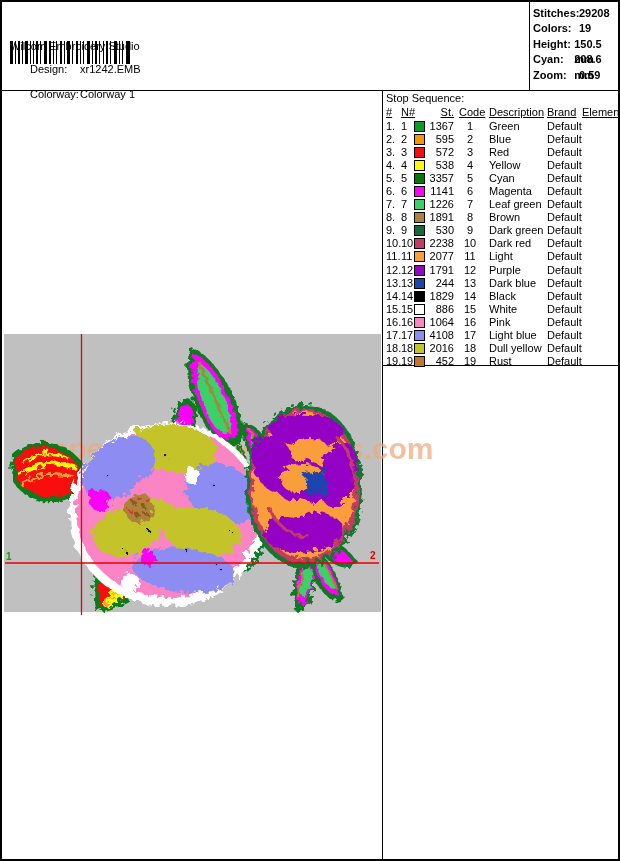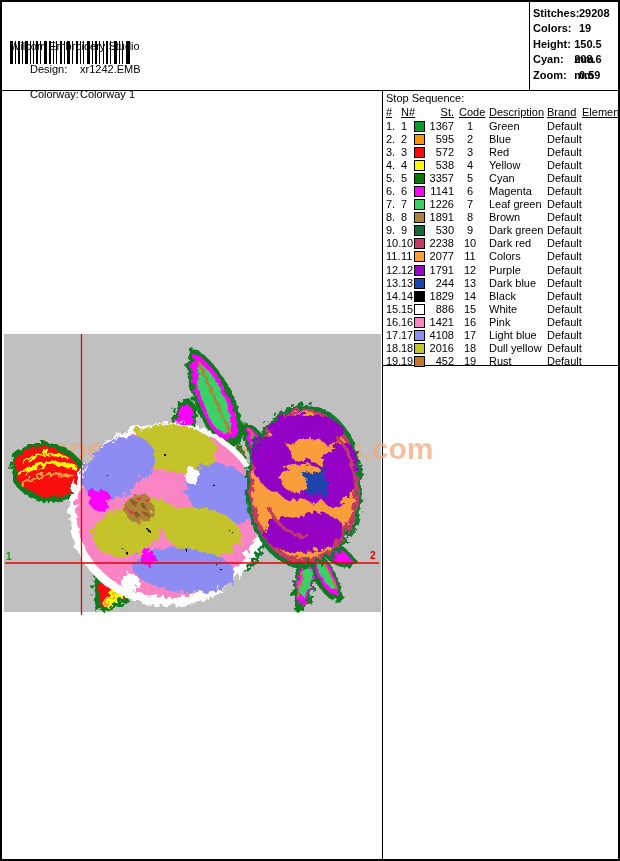--- a/index.html
+++ b/index.html
@@ -269,21 +269,21 @@
         </div>
 
         <div class="trow">
           <span class="c1">11.</span>
           <span class="c2">11</span>
           <span class="swcell">
             <span class="swatch" style="background: rgb(250, 158, 59);"></span>
           </span>
           <span class="c4">2077</span>
           <span class="c5">11</span>
-          <span class="c6">Colors</span>
+          <span class="c6">Light</span>
           <span class="c7">Default</span>
           <span class="c8"></span>
         </div>
 
         <div class="trow">
           <span class="c1">12.</span>
           <span class="c2">12</span>
           <span class="swcell">
             <span class="swatch" style="background: rgb(148, 5, 196);"></span>
           </span>
@@ -332,21 +332,21 @@
           <span class="c7">Default</span>
           <span class="c8"></span>
         </div>
 
         <div class="trow">
           <span class="c1">16.</span>
           <span class="c2">16</span>
           <span class="swcell">
             <span class="swatch" style="background: rgb(250, 132, 196);"></span>
           </span>
-          <span class="c4">1421</span>
+          <span class="c4">1064</span>
           <span class="c5">16</span>
           <span class="c6">Pink</span>
           <span class="c7">Default</span>
           <span class="c8"></span>
         </div>
 
         <div class="trow">
           <span class="c1">17.</span>
           <span class="c2">17</span>
           <span class="swcell">

